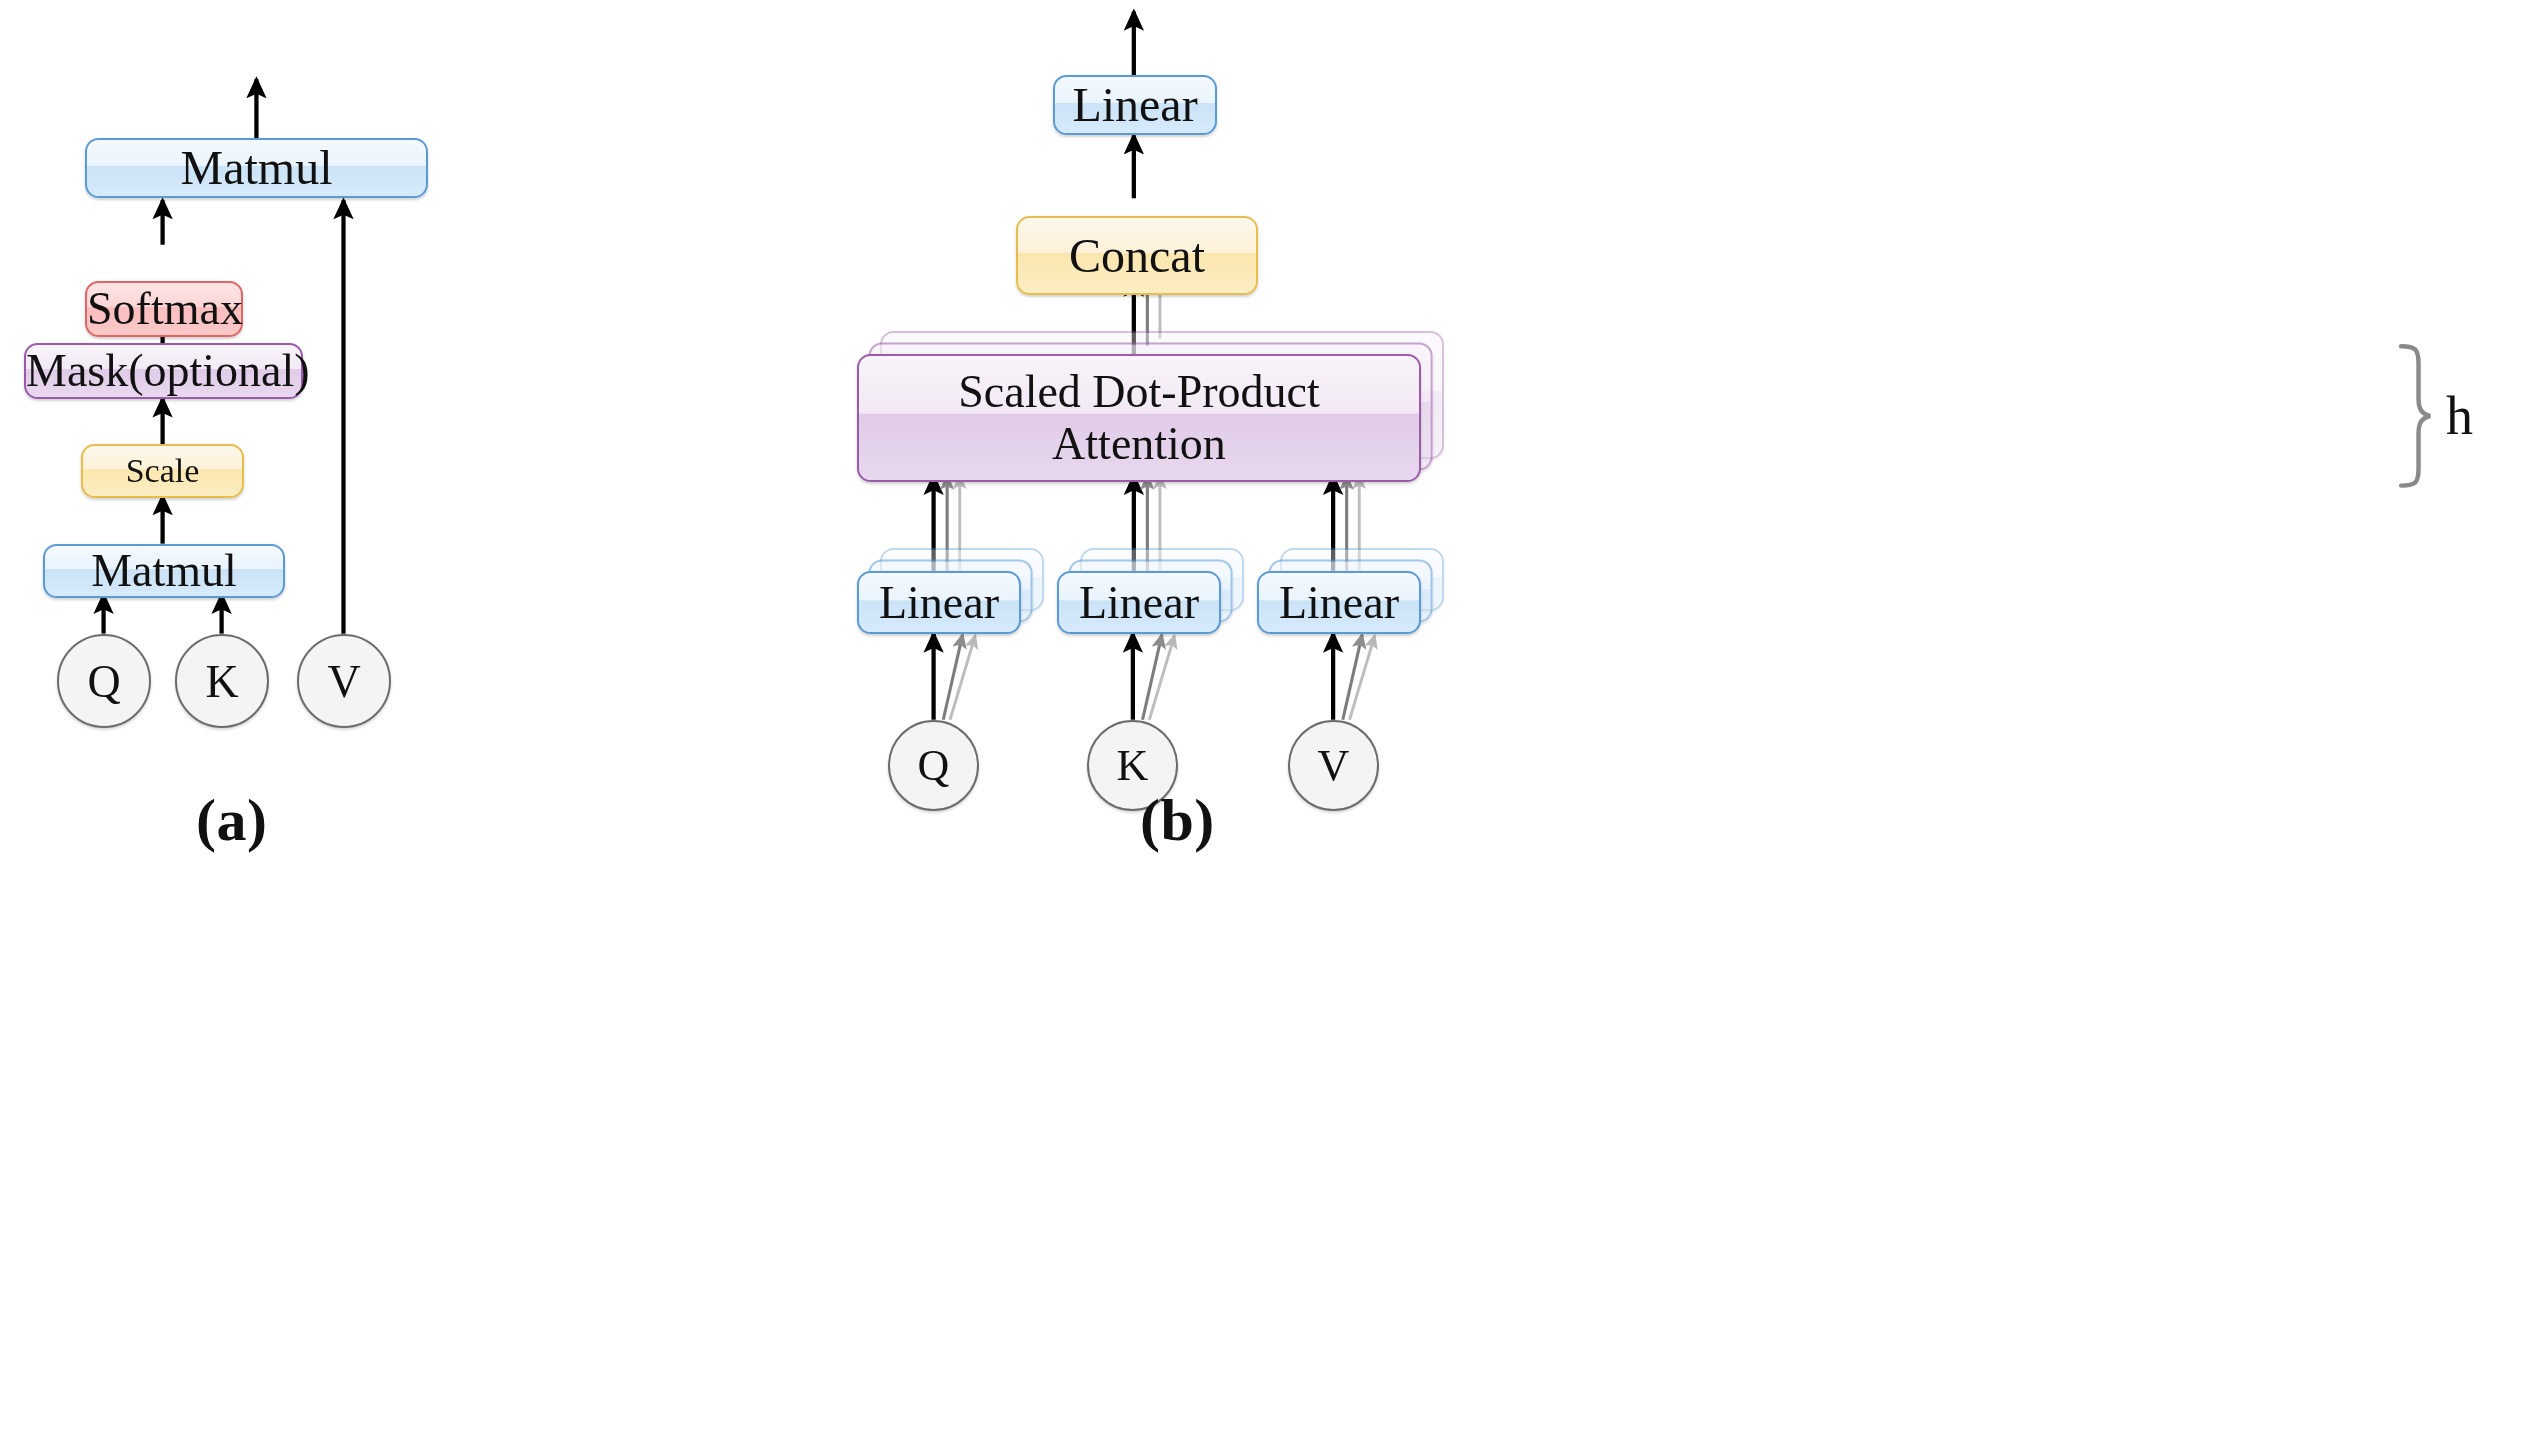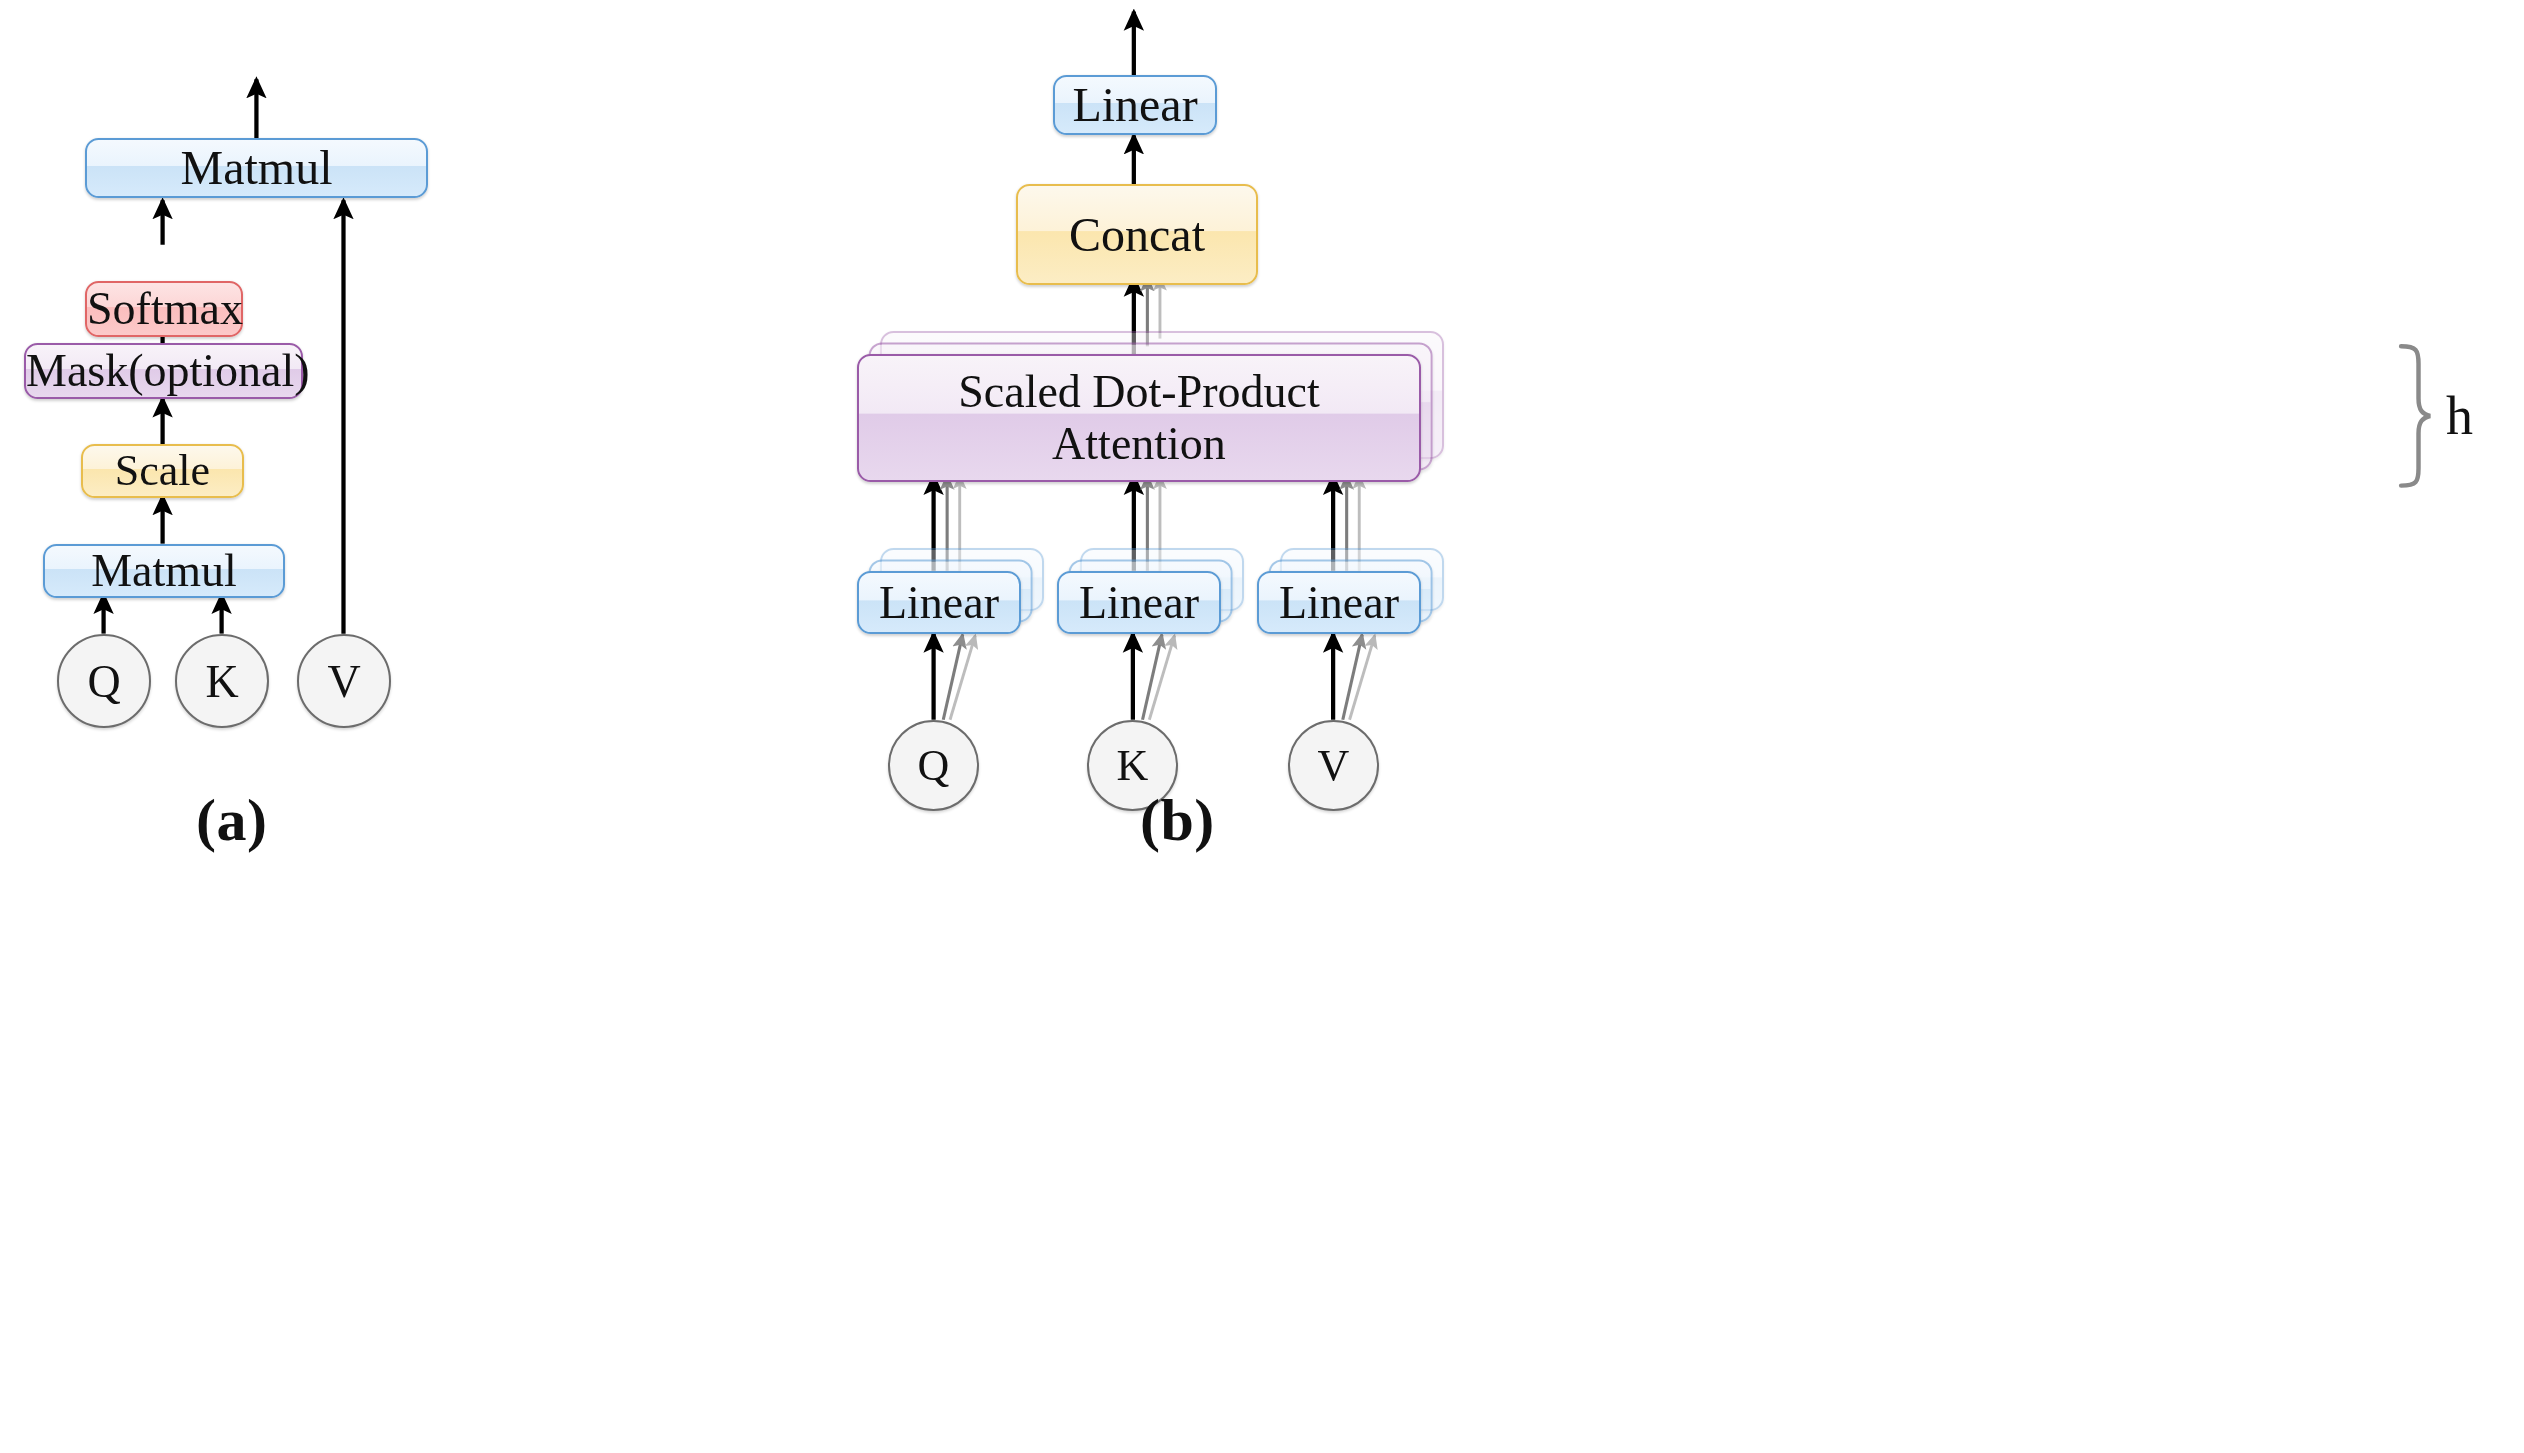--- a/index.html
+++ b/index.html
@@ -177,21 +177,21 @@
     </div>
 
     <div class="node pink" style="left:85px;top:245px;width:158px;height:56px;font-size:46px;">
       <span class="lbl">Softmax</span>
     </div>
 
     <div class="node purple" style="left:24px;top:343px;width:279px;height:56px;font-size:46px;">
       <span class="lbl">Mask(optional)</span>
     </div>
 
-    <div class="node yellow" style="left:81px;top:444px;width:163px;height:54px;font-size:44px;">
+    <div class="node yellow" style="left:81px;top:444px;width:163px;height:54px;font-size:34px;">
       <span class="lbl">Scale</span>
     </div>
 
     <div class="node blue" style="left:43px;top:544px;width:242px;height:54px;font-size:46px;">
       <span class="lbl">Matmul</span>
     </div>
 
     <div class="circle" style="left:57px;top:634px;width:94px;height:94px;font-size:46px;">
       <span>Q</span>
     </div>
@@ -204,21 +204,21 @@
 
     <div class="caption" style="left:196px;top:786px;">(a)</div>
   </div>
 
   <div>
 
     <div class="node blue" style="left:1053px;top:75px;width:164px;height:60px;font-size:48px;">
       <span class="lbl">Linear</span>
     </div>
 
-    <div class="node yellow" style="left:1016px;top:184px;width:242px;height:101px;font-size:48px;">
+    <div class="node yellow" style="left:1016px;top:216px;width:242px;height:79px;font-size:48px;">
       <span class="lbl">Concat</span>
     </div>
 
     <div class="stack" style="left:857px;top:346px;width:564px;height:128px;margin-top:8px;">
       <div class="node purple layer3" style="transform:translate(23px,-23px);width:564px;height:128px;"></div>
       <div class="node purple layer2" style="transform:translate(11.6px,-11.6px);width:564px;height:128px;"></div>
       <div class="node purple" style="width:564px;height:128px;font-size:46px;">
         <span class="lbl">Scaled Dot-Product
 Attention</span>
       </div>

